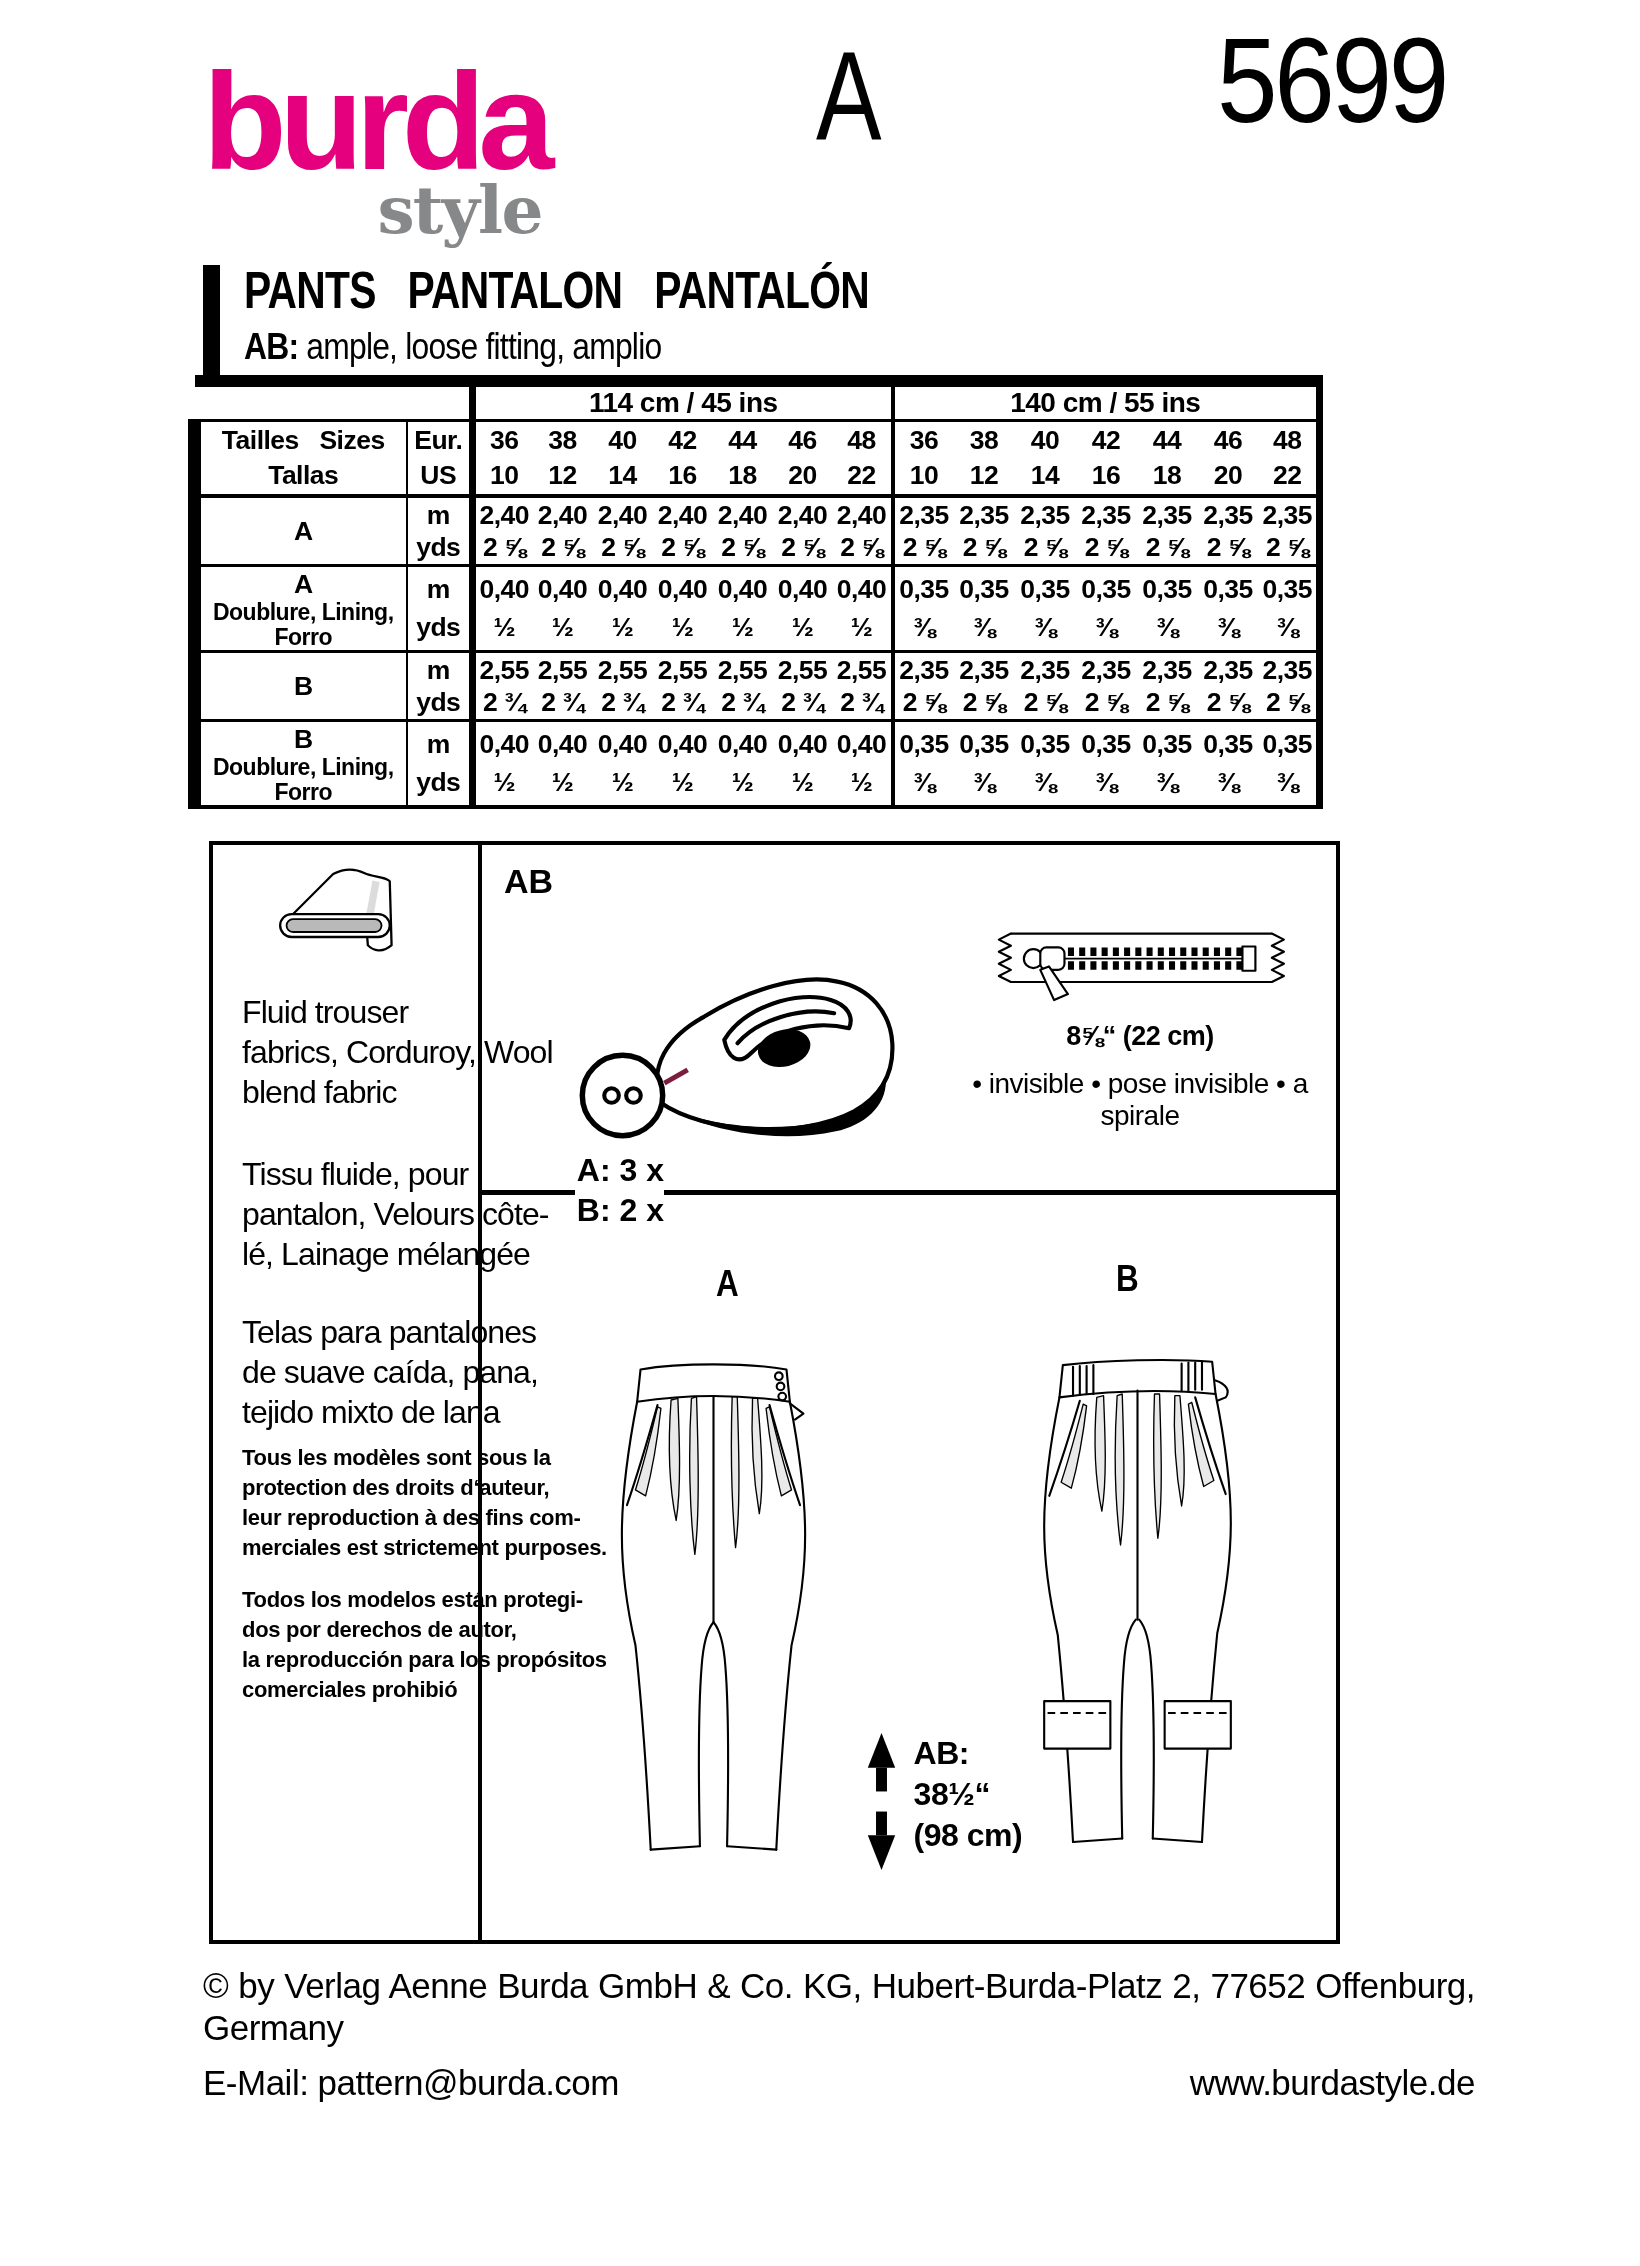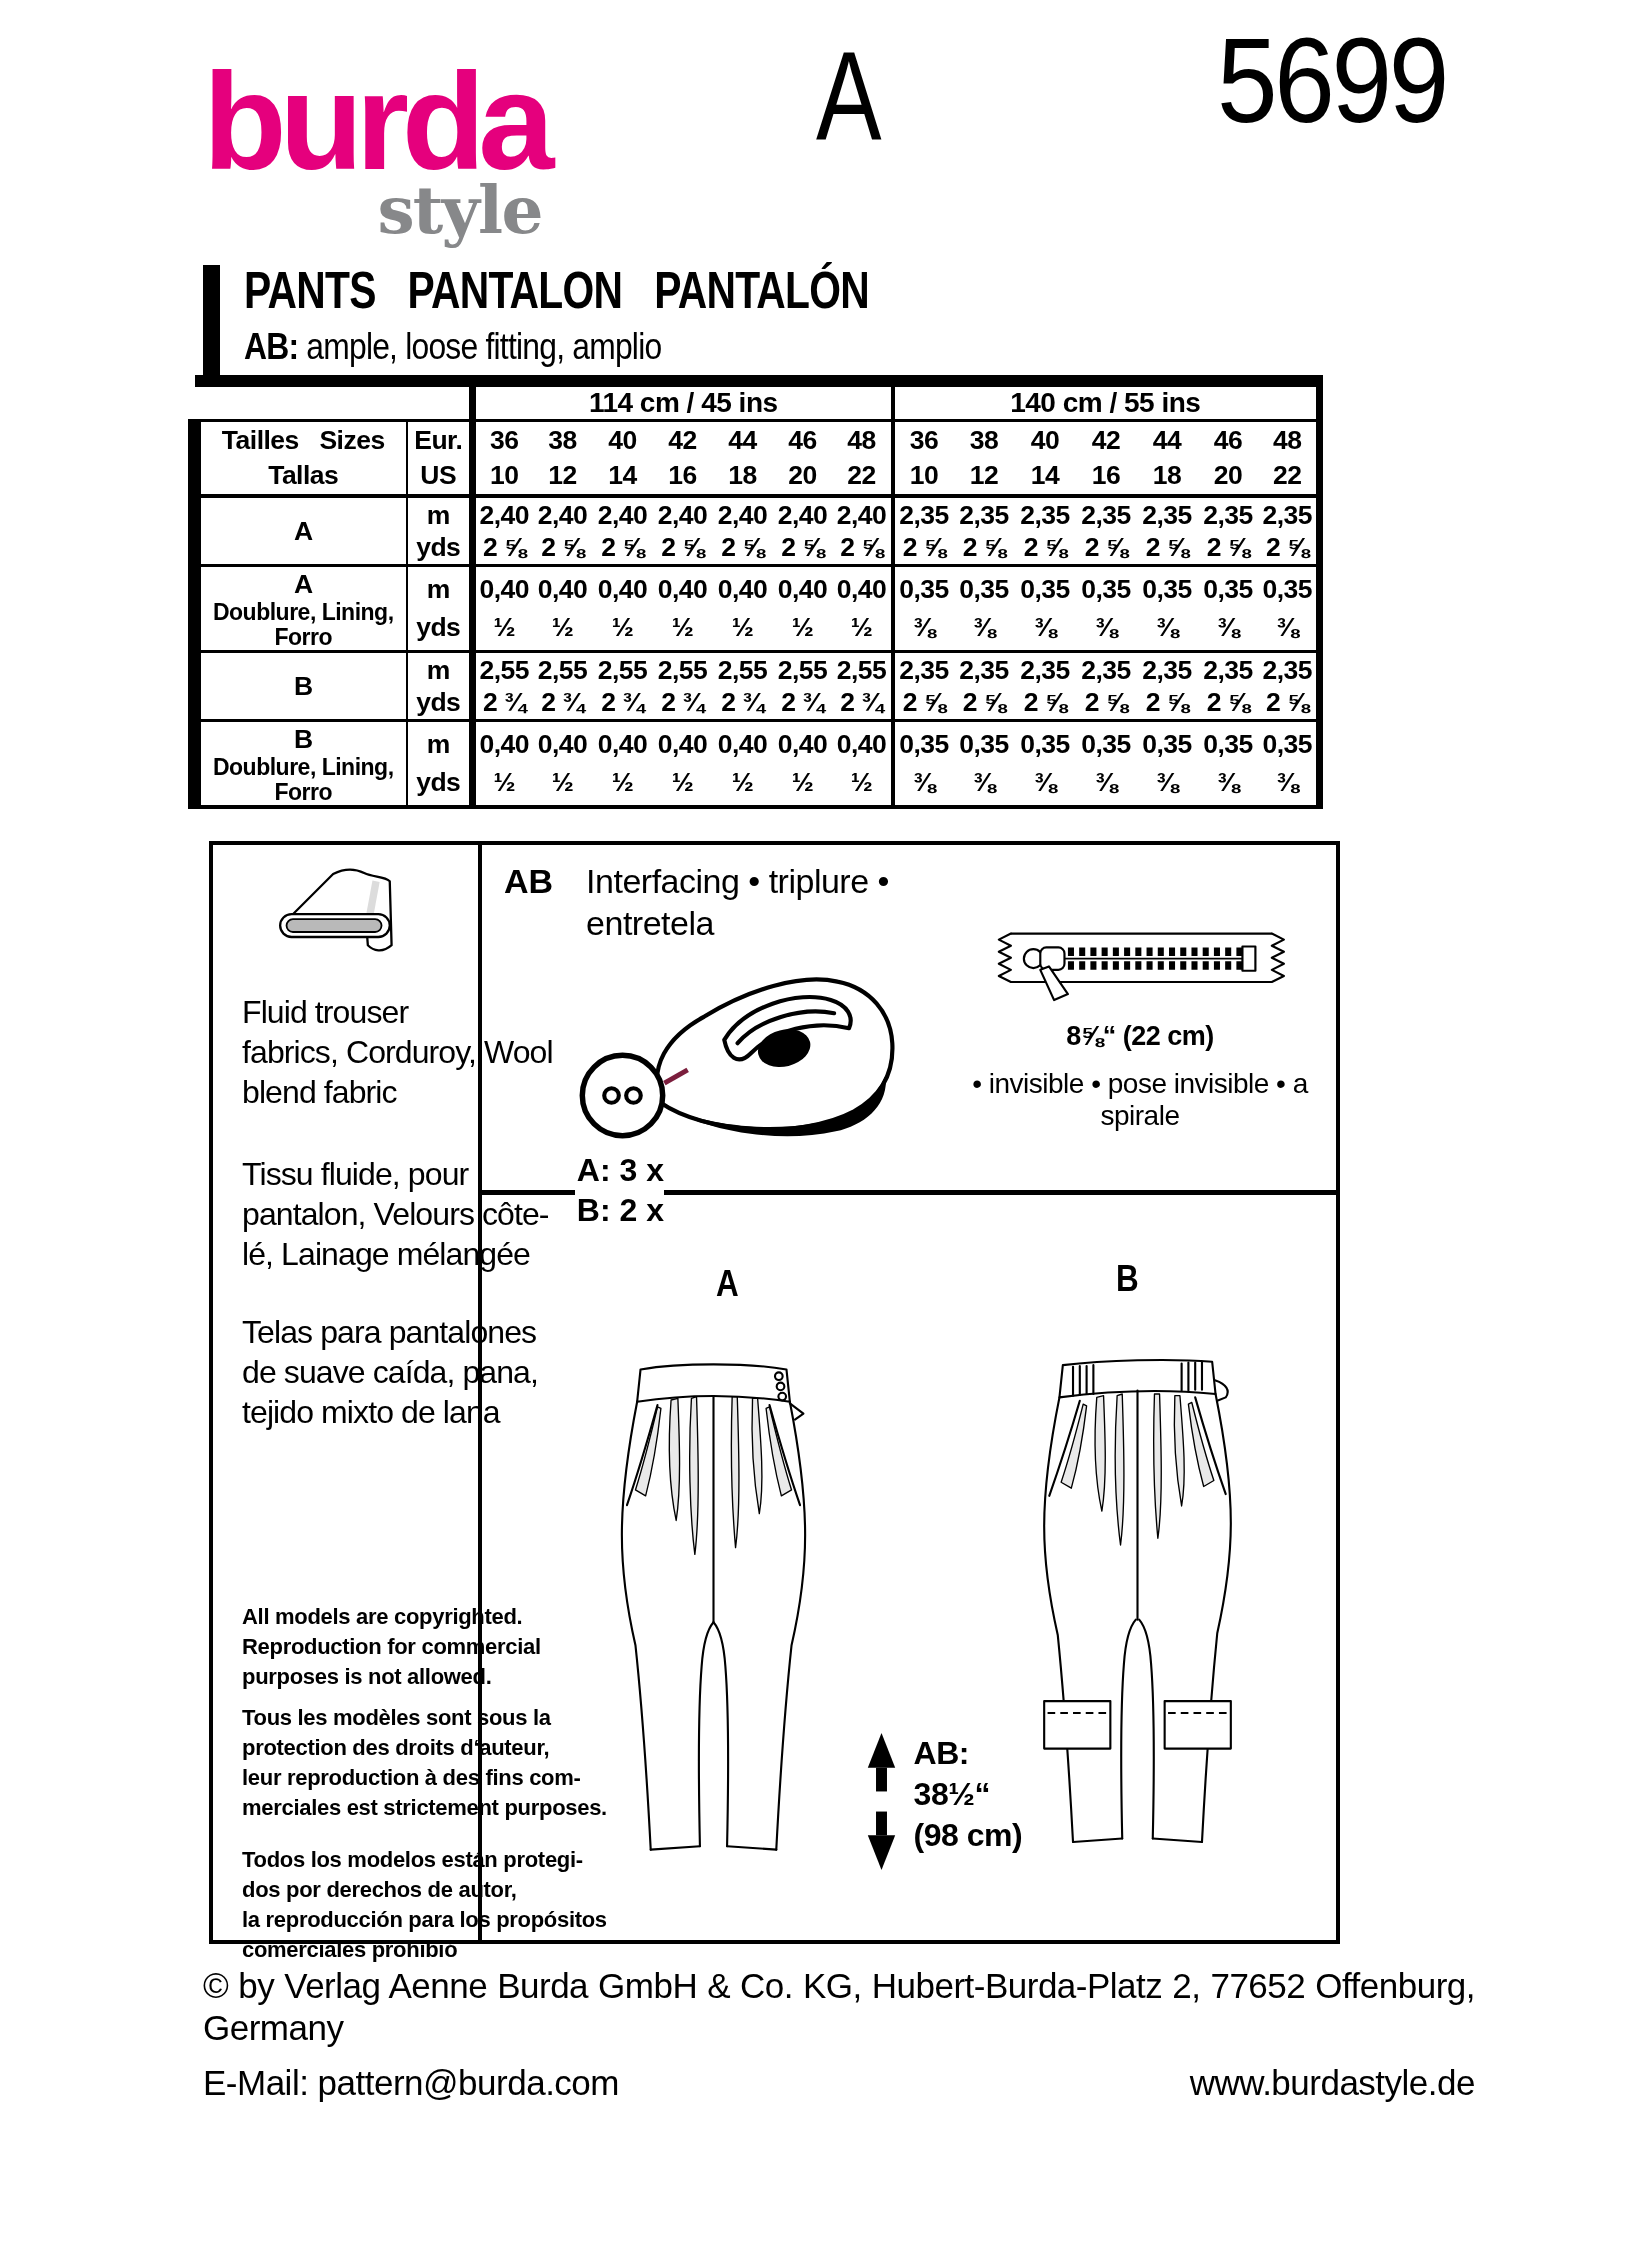--- a/index.html
+++ b/index.html
@@ -474,37 +474,32 @@
       </svg>
       <div class="fab fab-en">Fluid trouser
 fabrics, Corduroy, Wool
 blend fabric</div>
       <div class="fab fab-fr">Tissu fluide, pour
 pantalon, Velours côte-
 lé, Lainage mélangée</div>
       <div class="fab fab-es">Telas para pantalones
 de suave caída, pana,
 tejido mixto de lana</div>
-      <div class="copy copy-en">All models are copyrighted.
-Reproduction for commercial
-purposes is not allowed.</div>
       <div class="copy copy-fr">Tous les modèles sont sous la
 protection des droits d‘auteur,
 leur reproduction à des fins com-
 merciales est strictement purposes.</div>
       <div class="copy copy-es">Todos los modelos están protegi-
 dos por derechos de autor,
 la reproducción para los propósitos
 comerciales prohibió</div>
     </div>
 
     <div class="notions-hdr">
       <div class="notions-ab">AB</div>
-      <div class="notions-text">Interfacing • triplure •
-entretela</div>
     </div>
 
     <div class="iron-wrap">
       <svg width="283" height="183" viewBox="0 0 170 110">
         <path class="lnw" d="M12 86 C4 64 16 46 38 34 C64 18 96 8 118 13 C138 17 150 32 151 50 C152 68 144 82 128 91 C96 108 38 104 12 86 Z"></path>
         <path d="M12 86 C38 102 96 106 128 91 C136 86 143 79 147 69 C149 87 135 99 117 103 C81 111 34 102 12 86 Z" fill="#000"></path>
         <path class="lnw" d="M50 48 C62 28 94 18 114 24 C124 27 128 34 125 41 C104 36 80 42 66 56 C58 64 52 58 50 48 Z"></path>
         <path class="ln" d="M58 50 C70 36 96 28 116 32"></path>
         <ellipse cx="86" cy="53" rx="16" ry="11" fill="#000" transform="rotate(-14 86 53)"></ellipse>
         <path d="M14 74 L28 66" stroke="#7b1e3d" stroke-width="3" fill="none"></path>

